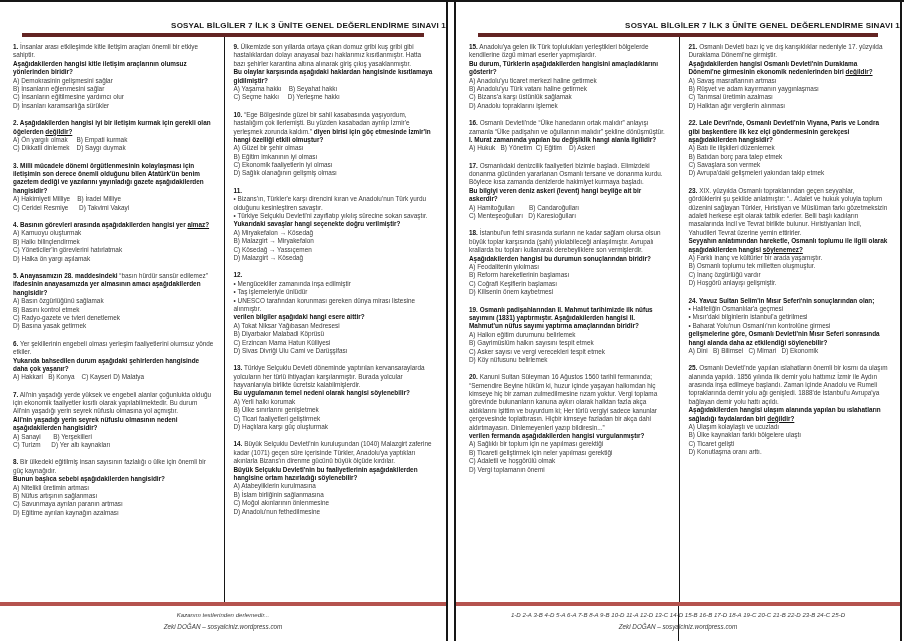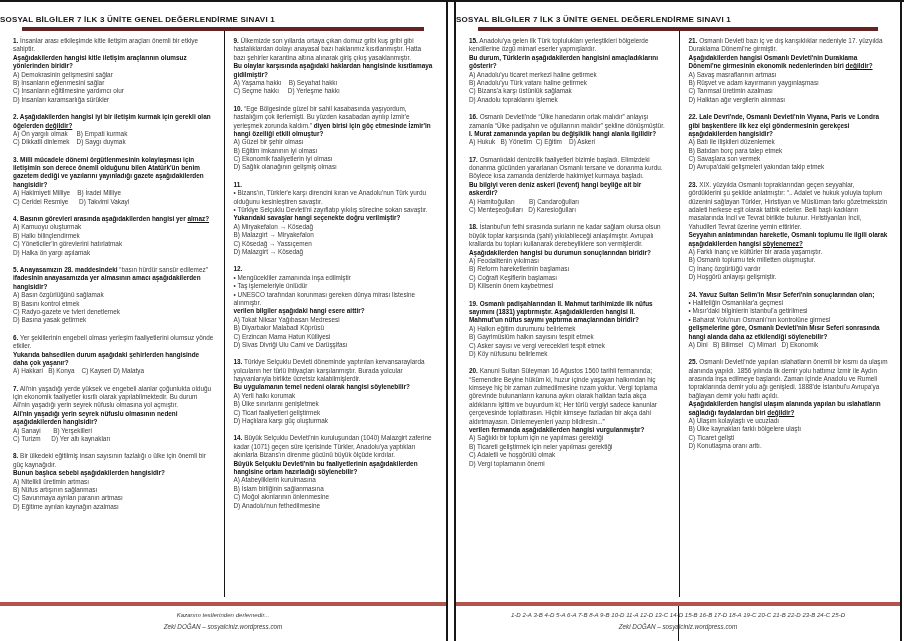--- a/index.html
+++ b/index.html
@@ -10,21 +10,21 @@
     --text-bold:#111;
   }
   *{margin:0;padding:0;box-sizing:border-box;}
   html,body{background:#fff;}
   body{width:904px;height:641px;overflow:hidden;font-family:"Liberation Sans",sans-serif;}
   .sheet{display:flex;width:904px;height:641px;border-top:2px solid var(--border);}
   .page{position:relative;width:448px;height:639px;background:#fff;}
   .page[data-page="0"]{border-right:2px solid var(--border);}
   .page[data-page="1"]{border-left:2px solid var(--border);border-right:2px solid var(--border);}
   .page-gap{width:6px;height:639px;background:#fff;}
-  .page-header{padding-top:13px;text-align:left;}
+  .page-header{padding-top:19px;text-align:right;}
   .title{font-size:8px;font-weight:bold;color:#1a1a1a;letter-spacing:.2px;}
   .title-rule{height:4px;background:var(--header-rule);margin:3px 22px 0 22px;}
   .cols{display:flex;height:566px;overflow:hidden;}
   .col{flex:1;padding:6px 10px 0 13px;overflow:hidden;}
   .col+ .col-divider + .col{padding:6px 12px 0 9px;}
   .col-divider{width:1px;background:var(--border);}
   .col-divider-ext{position:absolute;left:50%;top:600px;bottom:0;width:1px;background:var(--border);}
   .q{margin-bottom:9px;}
   .ln{font-size:6.4px;line-height:1.31;color:var(--text);white-space:pre-wrap;}
   .ln.b{font-weight:bold;color:var(--text-bold);}

